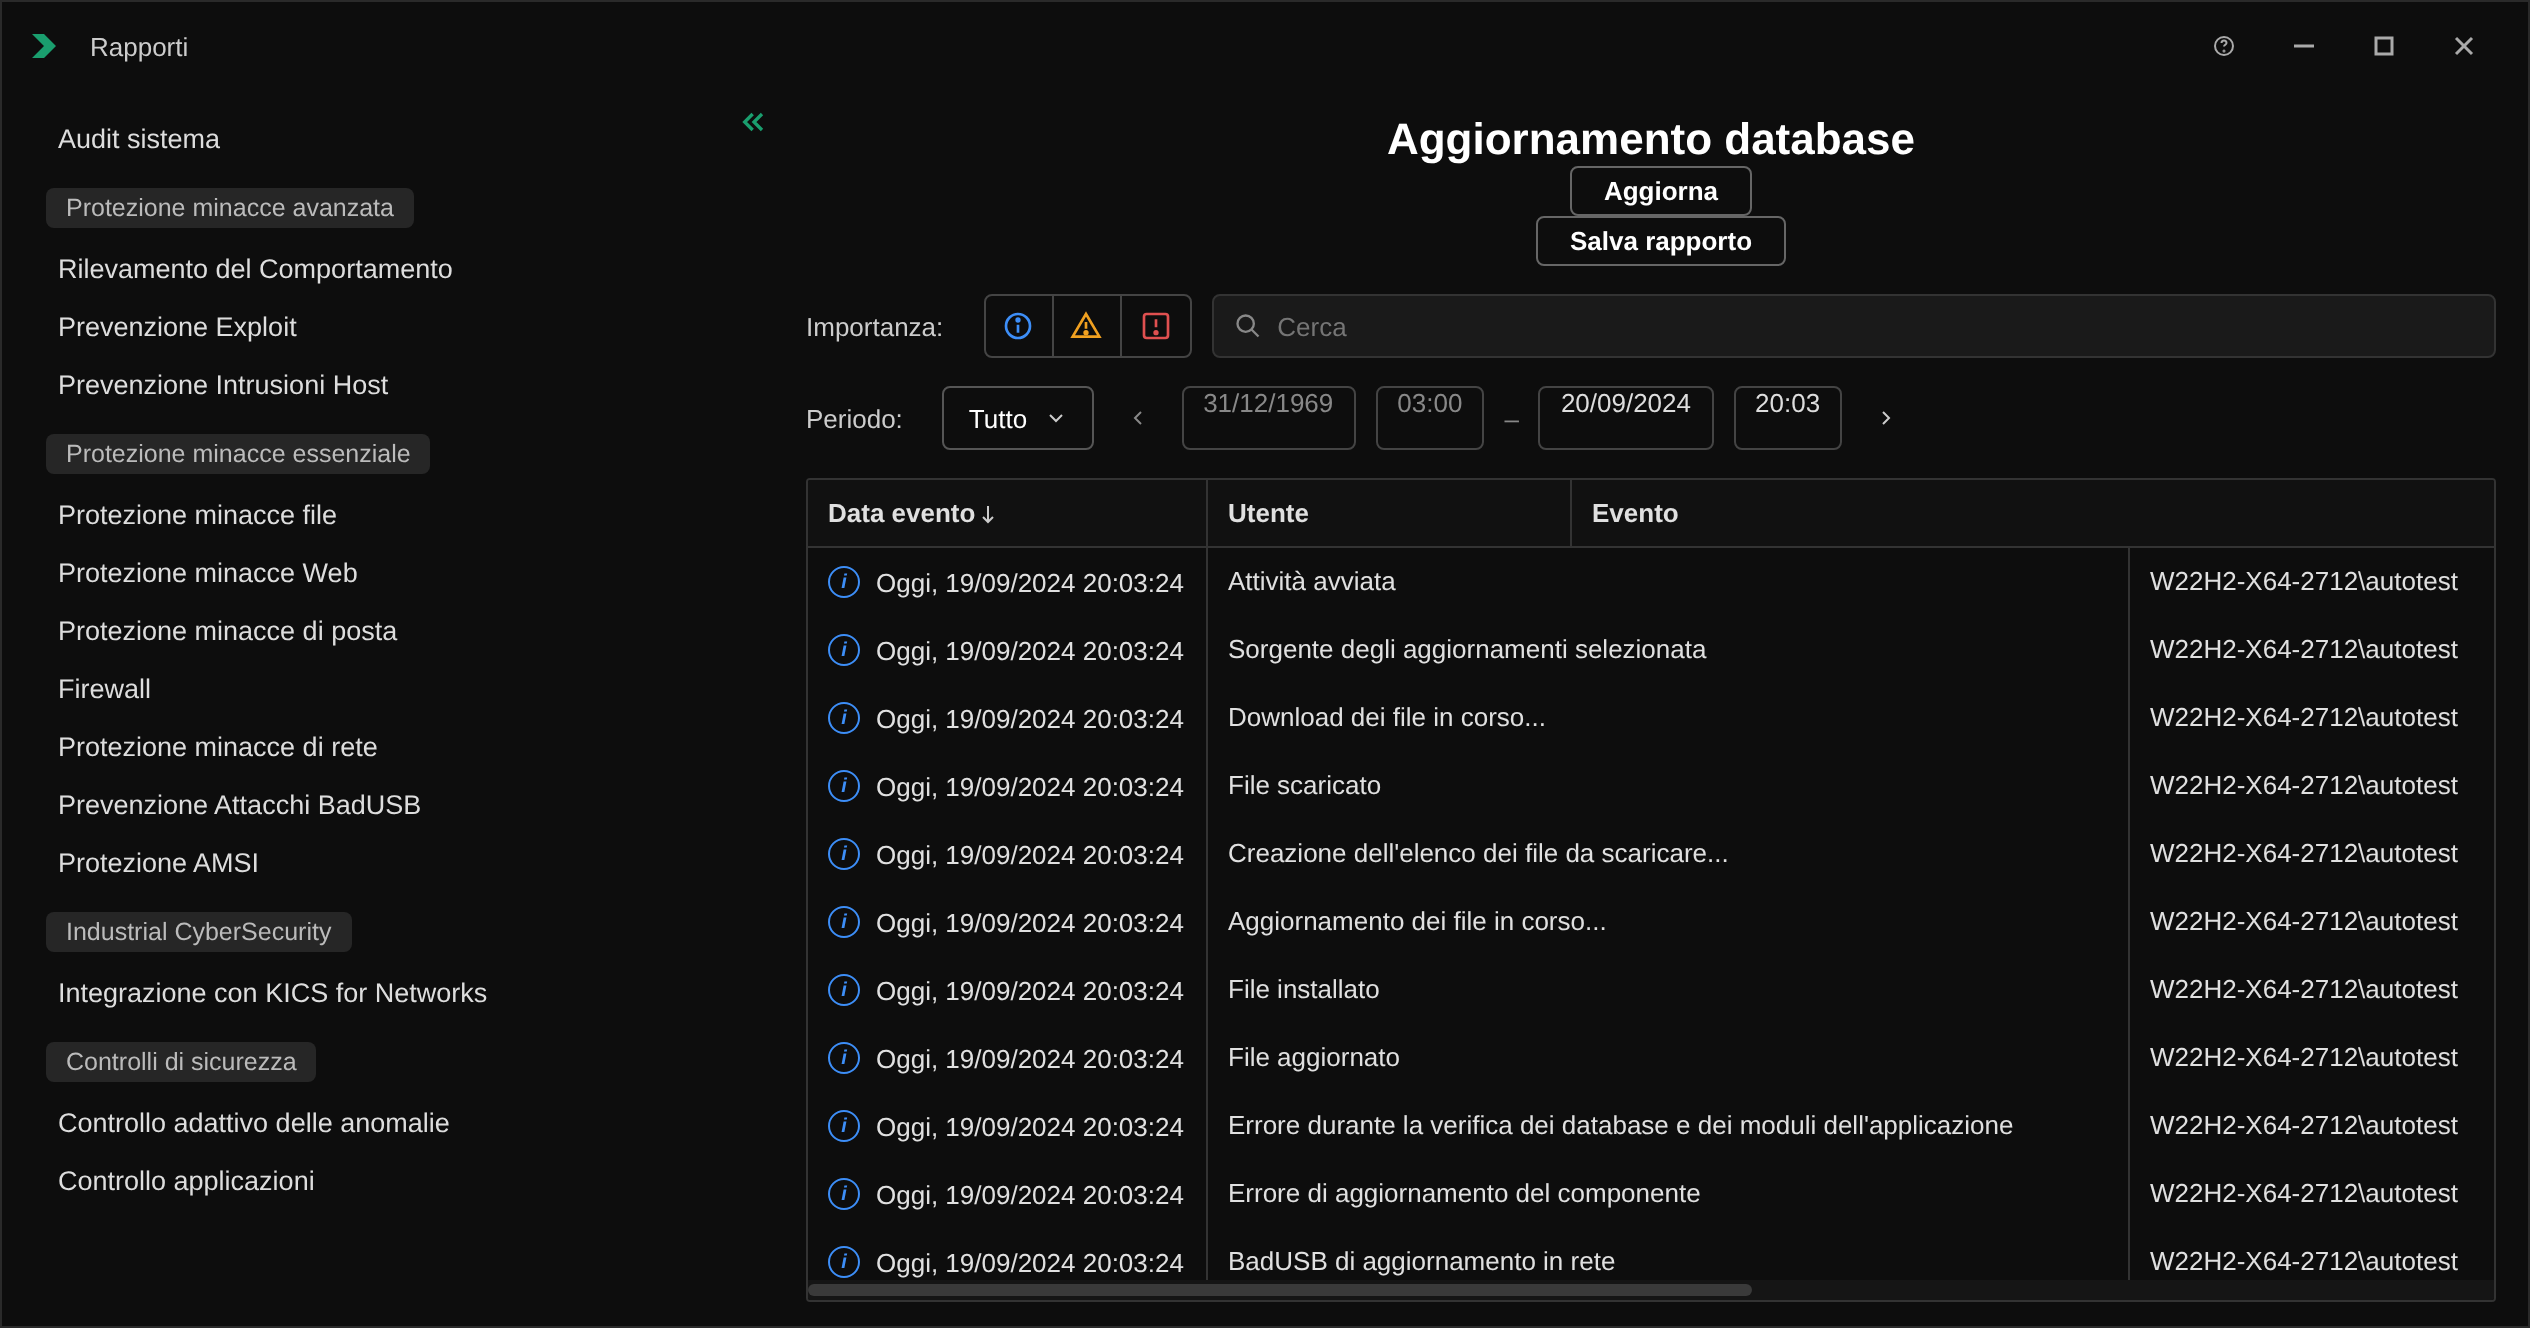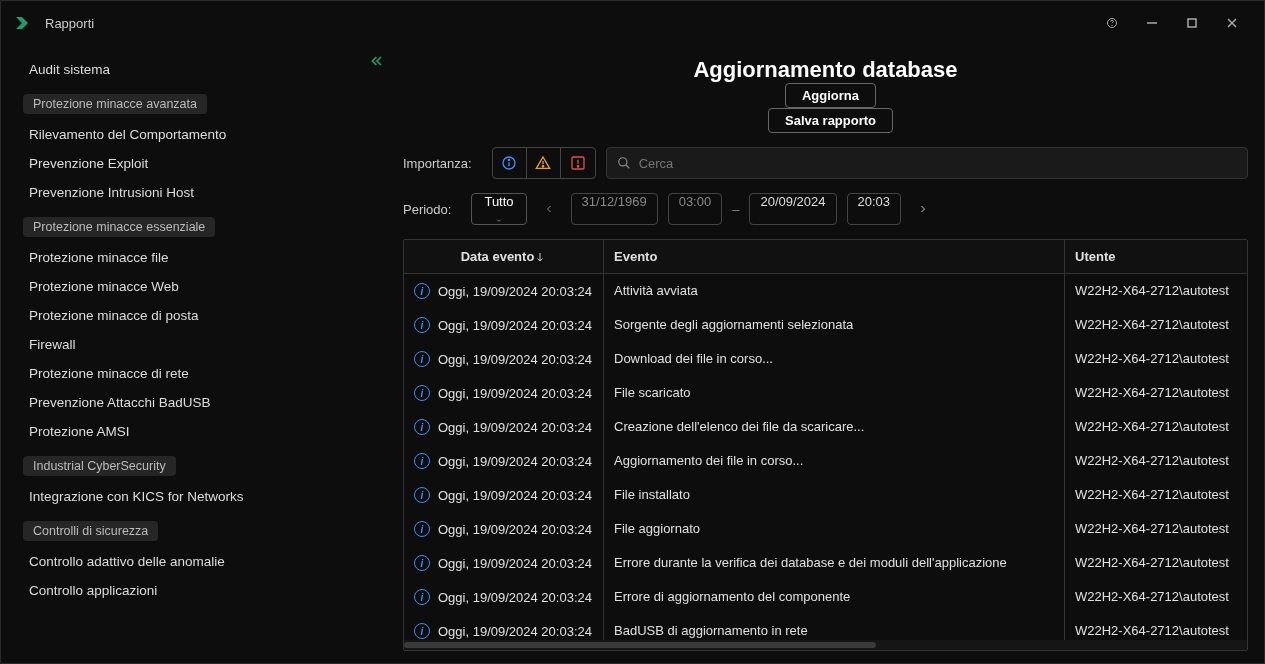--- a/index.html
+++ b/index.html
@@ -170,21 +170,20 @@
 .dropdown {
   display: flex;
   align-items: center;
   gap: 8px;
   border: 1px solid #555;
   border-radius: 4px;
   height: 32px;
   padding: 0 12px;
   cursor: pointer;
   color: #fff;
-  flex-direction: column;
 }
 .nav-arrow {
   width: 24px;
   height: 32px;
   display: flex;
   align-items: center;
   justify-content: center;
   color: #888;
   cursor: pointer;
 }
@@ -221,21 +220,21 @@
   padding: 9px 10px;
   border-right: 1px solid #333;
   overflow: hidden;
   white-space: nowrap;
   text-overflow: ellipsis;
 }
 .th:last-child, .td:last-child { border-right: none; }
 .col-date { width: 200px; flex-shrink: 0; display: flex; align-items: center; }
 .col-event { flex: 1; min-width: 0; }
 .col-user { width: 182px; flex-shrink: 0; }
-.th.col-date { justify-content: center; }
+.th.col-date { justify-content: flex-start; }
 .tbody {
   flex: 1;
   overflow-y: auto;
 }
 .tbody::-webkit-scrollbar { width: 8px; }
 .tbody::-webkit-scrollbar-thumb { background: #3a3a3a; border-radius: 4px; }
 .tbody::-webkit-scrollbar-track { background: #151515; }
 .group-row {
   display: flex;
   align-items: center;
@@ -432,22 +431,22 @@
 
       <div class="table">
         <div class="thead">
           <div class="th col-date">
             <span>Data evento</span>
             <svg width="12" height="12" viewBox="0 0 24 24" fill="none" stroke="#ccc" stroke-width="2">
                 <line x1="12" y1="4" x2="12" y2="20"></line>
                 <path d="M7 15 L12 20 L17 15"></path>
               </svg>
           </div>
+          <div class="th col-user">Utente</div>
           <div class="th col-event">Evento</div>
-          <div class="th col-user">Utente</div>
         </div>
         <div class="tbody" id="tbody">
         <div class="tr">
               <div class="td col-date">
                 <span class="info-icon">i</span>
                 <span>Oggi, 19/09/2024 20:03:24</span>
               </div>
               <div class="td col-event">Attività avviata</div>
               <div class="td col-user">W22H2-X64-2712\autotest</div>
             </div>

